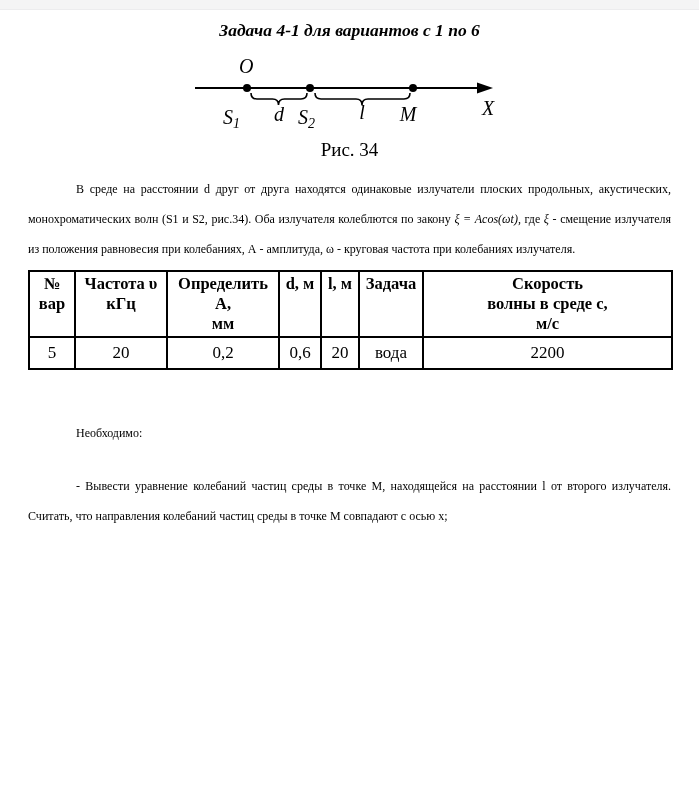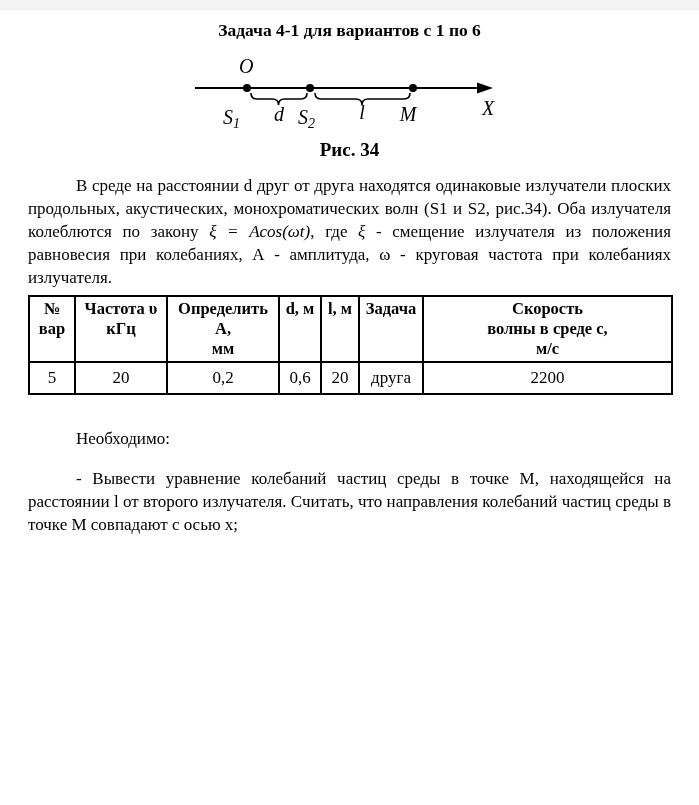--- a/index.html
+++ b/index.html
@@ -23,20 +23,21 @@
   }
   .content {
     padding: 0 28px;
   }
   .doc-title {
     margin: 8px 0 0 0;
     font-size: 17.5px;
     font-weight: bold;
     text-align: center;
     line-height: 24px;
+    font-style: italic;
   }
   .figure-block {
     margin-top: 16px;
     text-align: center;
   }
   .figure-block svg {
     display: block;
     margin: 0 auto;
   }
   .fig-label {
@@ -47,34 +48,33 @@
   }
   .fig-sub {
     font-size: 14px;
     font-style: italic;
   }
   .figure-caption {
     font-size: 19px;
     line-height: 24px;
     margin-top: 2px;
     text-align: center;
-    font-weight: bold;
   }
   p.para {
     margin: 12px 0 0 0;
-    font-size: 17px;
-    line-height: 23px;
+    font-size: 12px;
+    line-height: 30px;
     text-align: justify;
     text-indent: 48px;
   }
   p.para.req {
-    margin-top: 17px;
+    margin-top: 23px;
   }
   p.need {
-    margin-top: 32px;
+    margin-top: 48px;
   }
   .math {
     font-style: italic;
   }
   table.data-table {
     margin-top: 6px;
     border-collapse: collapse;
     table-layout: fixed;
     width: 643px;
   }
@@ -168,21 +168,21 @@
 м/с</th>
       </tr>
     </thead>
     <tbody>
       <tr>
         <td>5</td>
         <td>20</td>
         <td>0,2</td>
         <td>0,6</td>
         <td>20</td>
-        <td>друга</td>
+        <td>вода</td>
         <td>2200</td>
       </tr>
     </tbody>
   </table>
 
   <p class="para need">Необходимо:</p>
 
   <p class="para req">- Вывести уравнение колебаний частиц среды в точке М, находящейся на расстоянии l от второго излучателя. Считать, что направления колебаний частиц среды в точке М совпадают с осью х;</p>
 
 

